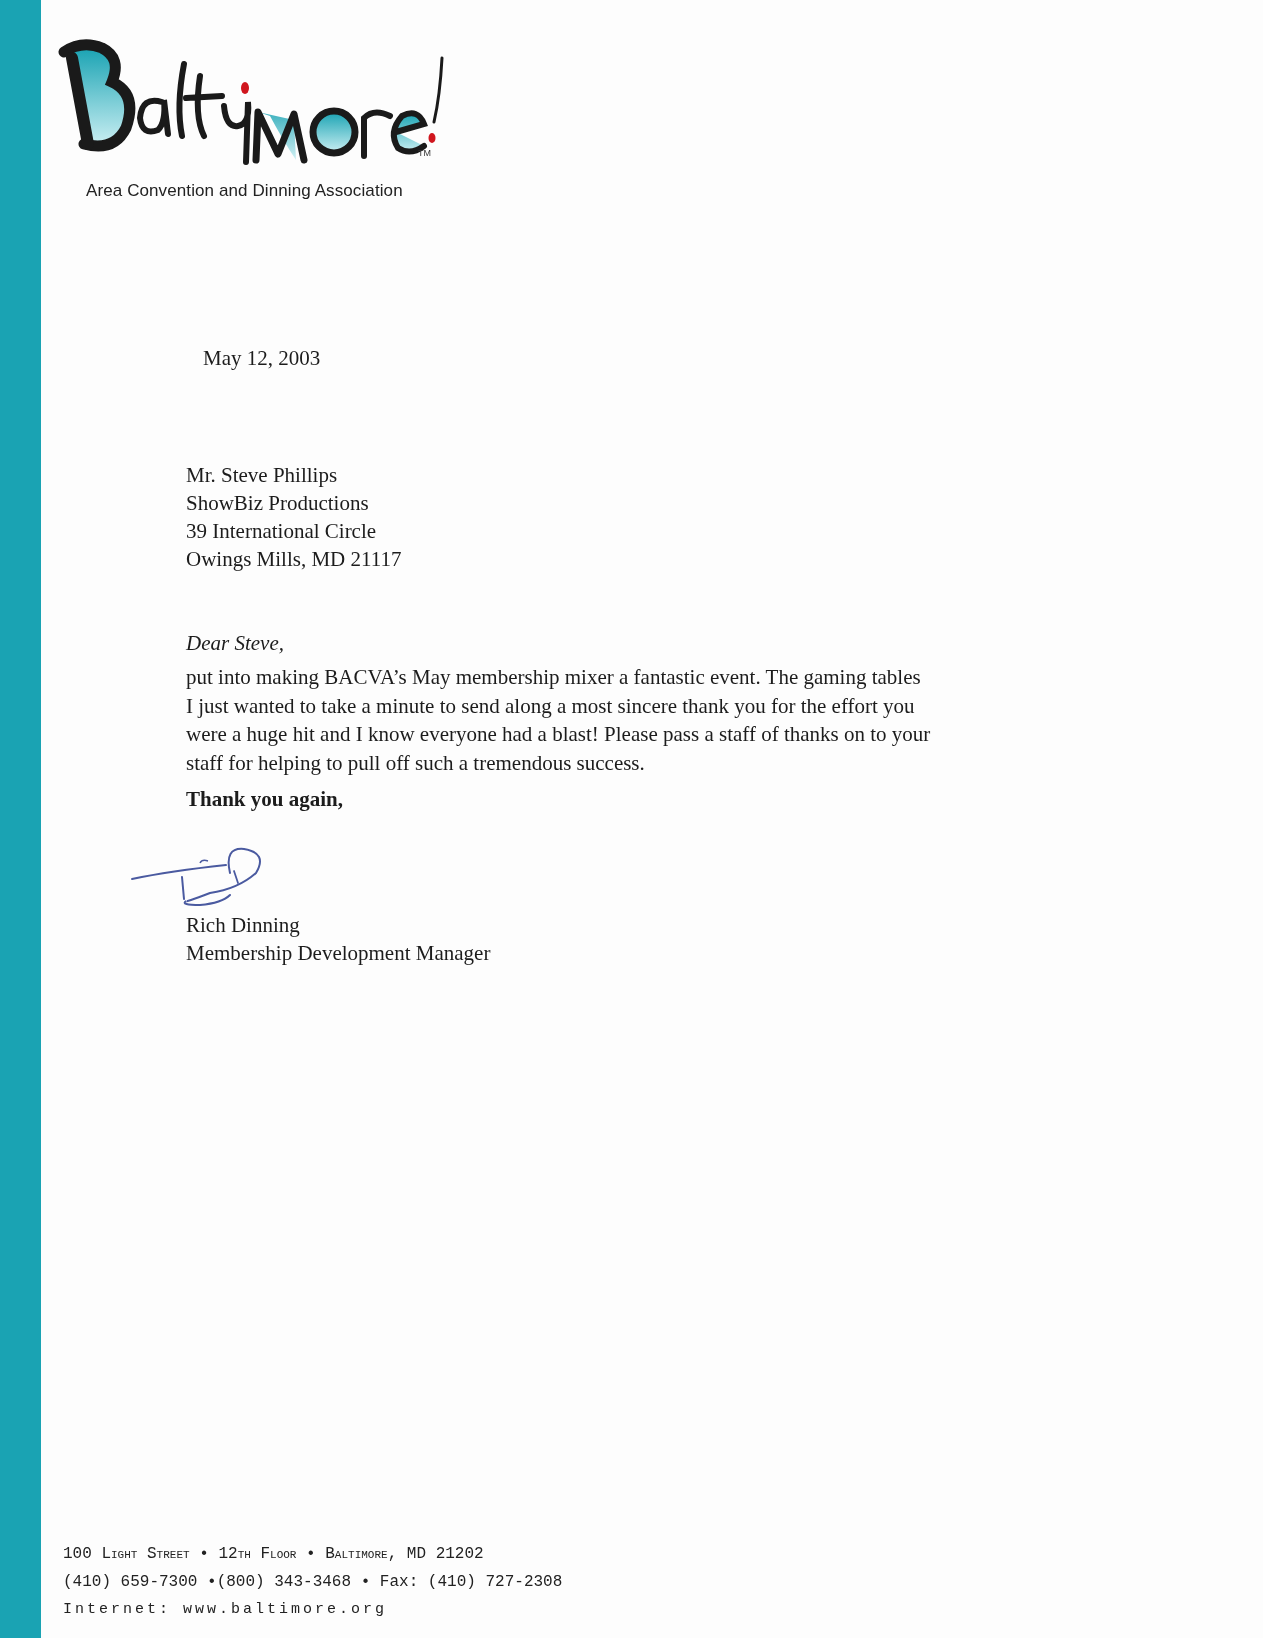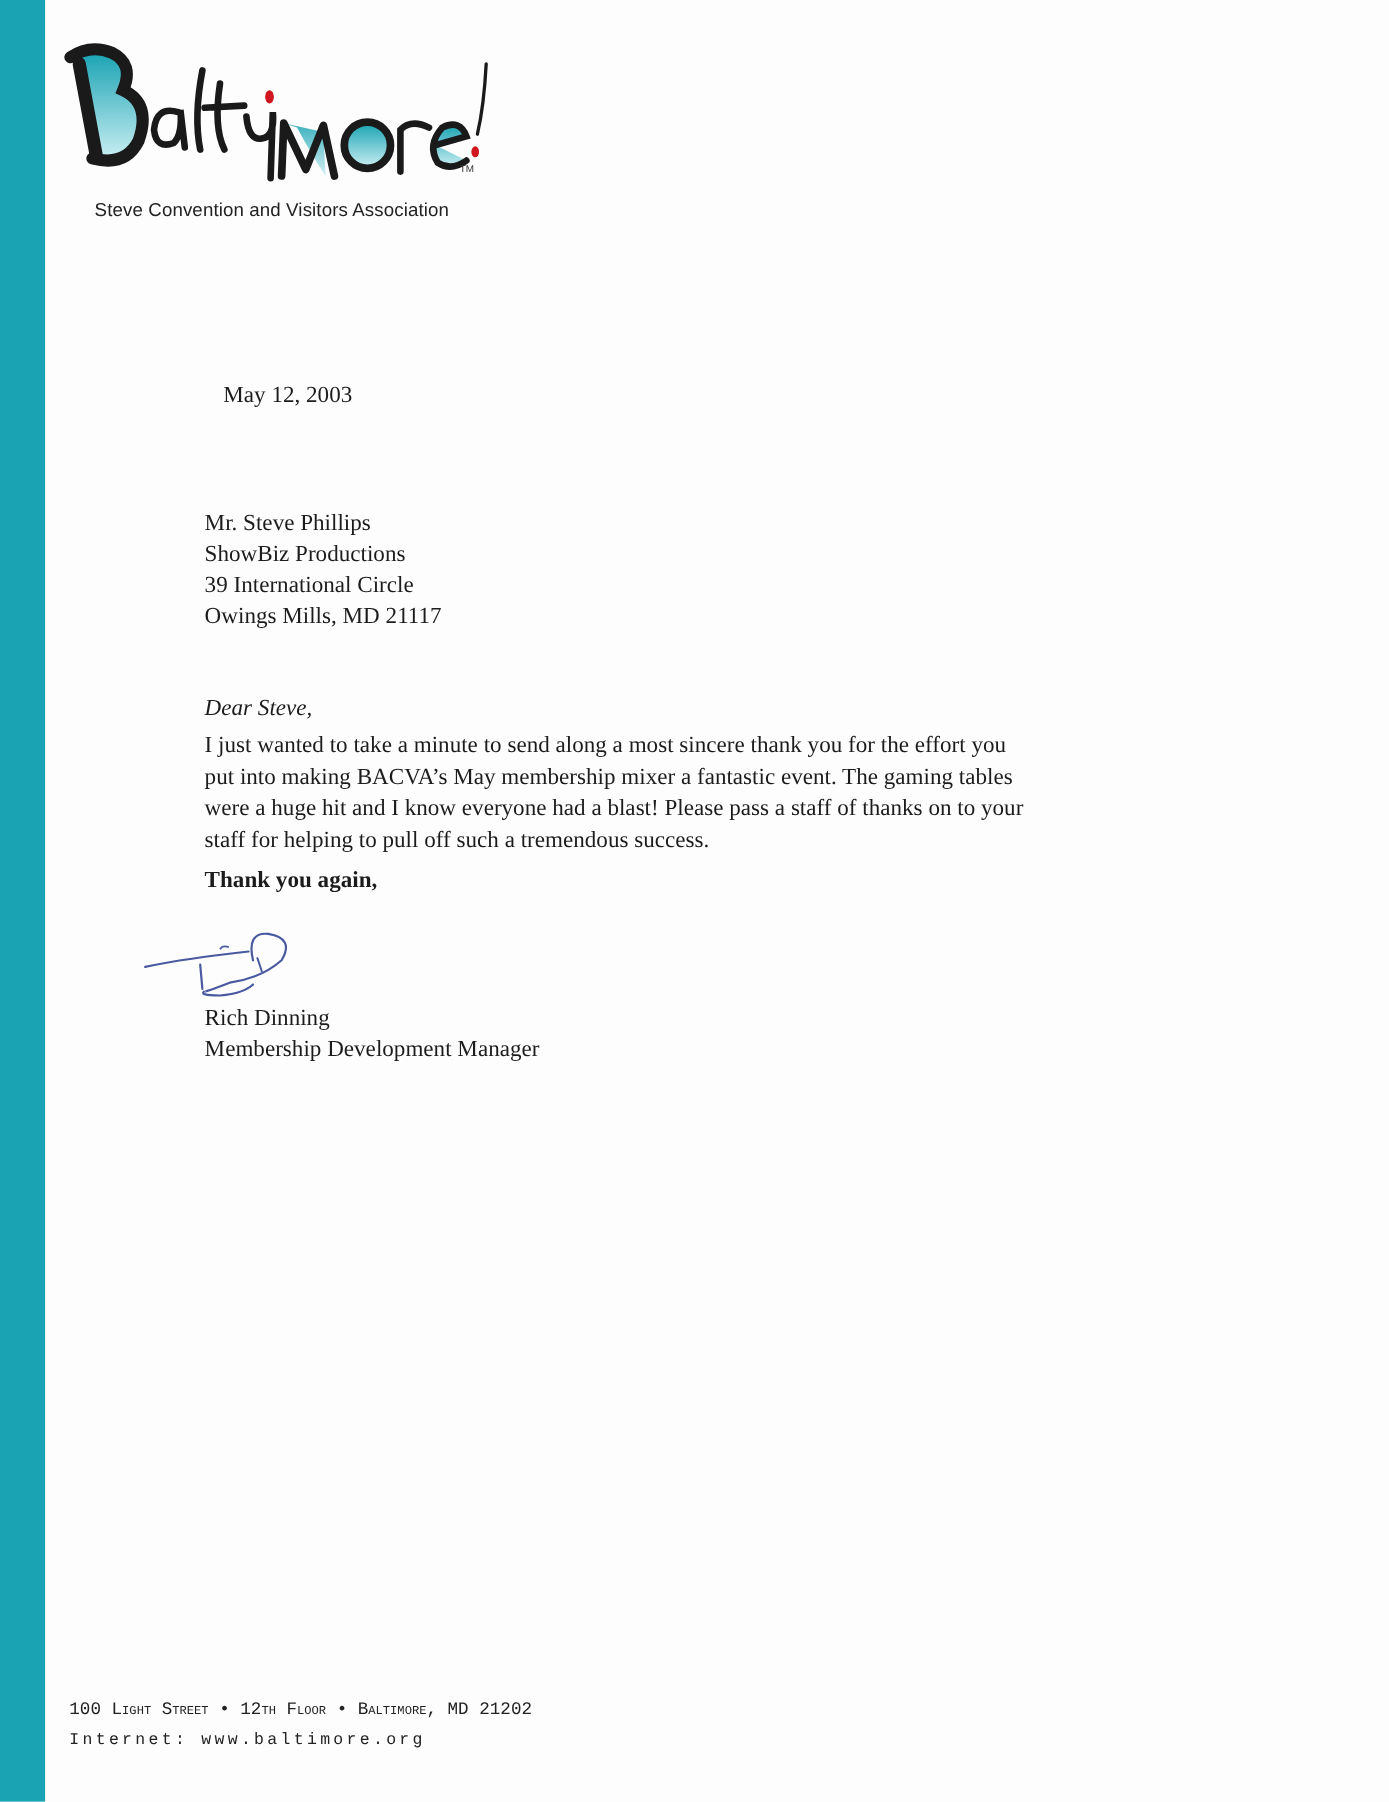--- a/index.html
+++ b/index.html
@@ -81,36 +81,36 @@
 
     <path d="M306 120 L306 82 Q316 72 332 80" fill="none" stroke="#1a1a1a" stroke-width="6" stroke-linecap="round"></path>
 
     <path d="M338 96 L366 88 Q360 72 344 80 Q330 96 340 112 Q352 120 366 110" fill="url(#tealfill)" stroke="#1a1a1a" stroke-width="6" stroke-linecap="round"></path>
 
     <path d="M384 22 Q382 60 376 86" fill="none" stroke="#1a1a1a" stroke-width="3" stroke-linecap="round"></path>
     <ellipse cx="374" cy="102" rx="3.5" ry="5" fill="#d0161e"></ellipse>
   </svg>
 </div>
 <span class="tm">TM</span>
-<div class="tagline">Steve Convention and Visitors Association</div>
+<div class="tagline">Area Convention and Dinning Association</div>
 
 <div class="text date">May 12, 2003</div>
 
 <div class="text address">
   <div>Mr. Steve Phillips</div>
   <div>ShowBiz Productions</div>
   <div>39 International Circle</div>
   <div>Owings Mills, MD 21117</div>
 </div>
 
 <div class="text salutation">Dear Steve,</div>
 
 <div class="text body-para">
+  <div>put into making BACVA’s May membership mixer a fantastic event.  The gaming tables</div>
   <div>I just wanted to take a minute to send along a most sincere thank you for the effort you</div>
-  <div>put into making BACVA’s May membership mixer a fantastic event.  The gaming tables</div>
   <div>were a huge hit and I know everyone had a blast!  Please pass a staff of thanks on to your</div>
   <div>staff for helping to pull off such a tremendous success.</div>
 </div>
 
 <div class="text closing">Thank you again,</div>
 
 <div class="signature">
   <svg viewBox="0 0 160 70" width="160" height="70">
     <path d="M2 36 Q40 28 96 22" fill="none" stroke="#4a5aa0" stroke-width="2" stroke-linecap="round"></path>
     <path d="M70 20 Q72 16 78 18" fill="none" stroke="#4a5aa0" stroke-width="1.5"></path>
@@ -120,14 +120,15 @@
   </svg>
 </div>
 
 <div class="text closing-block">
   <div>Rich Dinning</div>
   <div>Membership Development Manager</div>
 </div>
 
 <div class="footer">
   <div class="sc">100 Light Street • 12th Floor • Baltimore, MD 21202</div>
+  <div>(410) 659-7300  •(800) 343-3468  • Fax: (410) 727-2308</div>
   <div class="web">Internet: www.baltimore.org</div>
 </div>
 
 </body></html>

